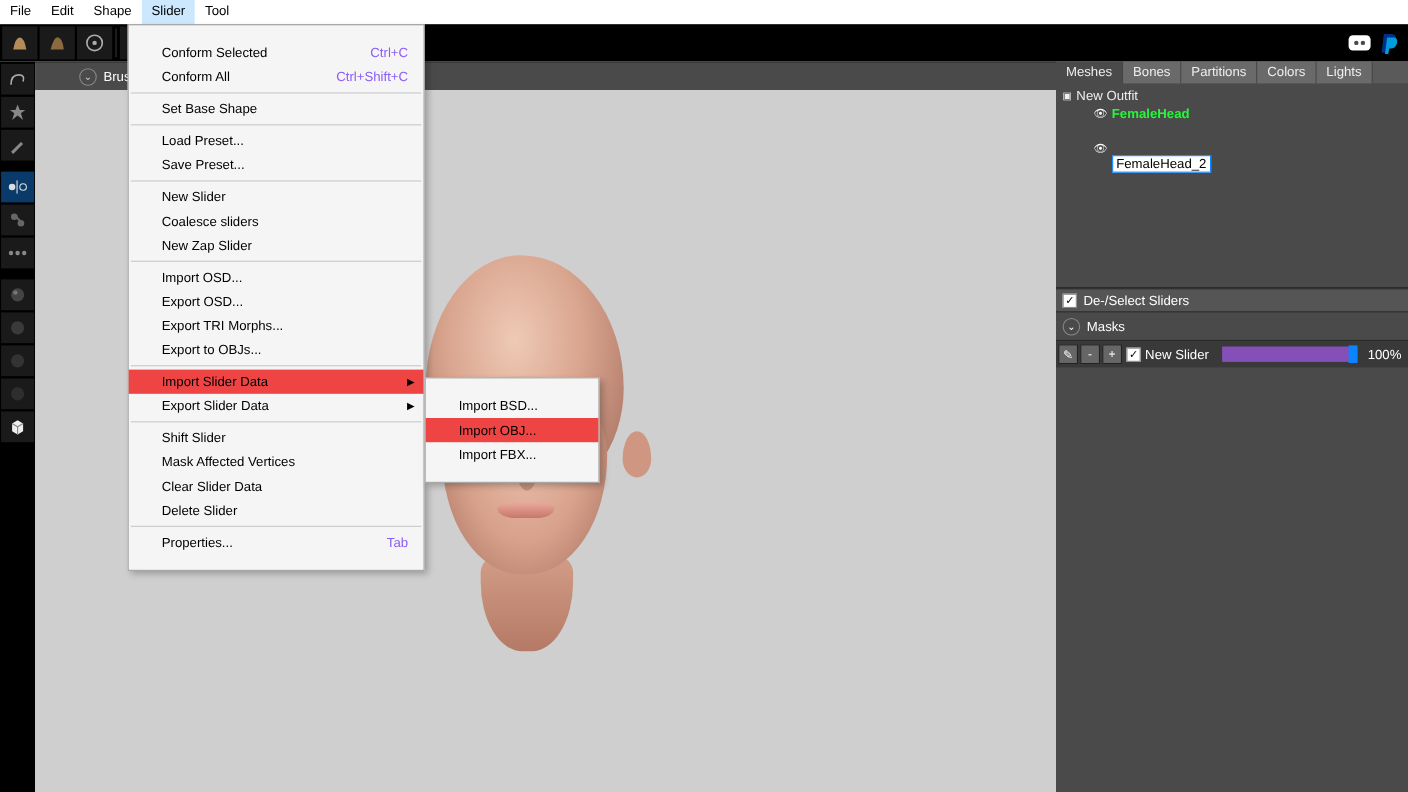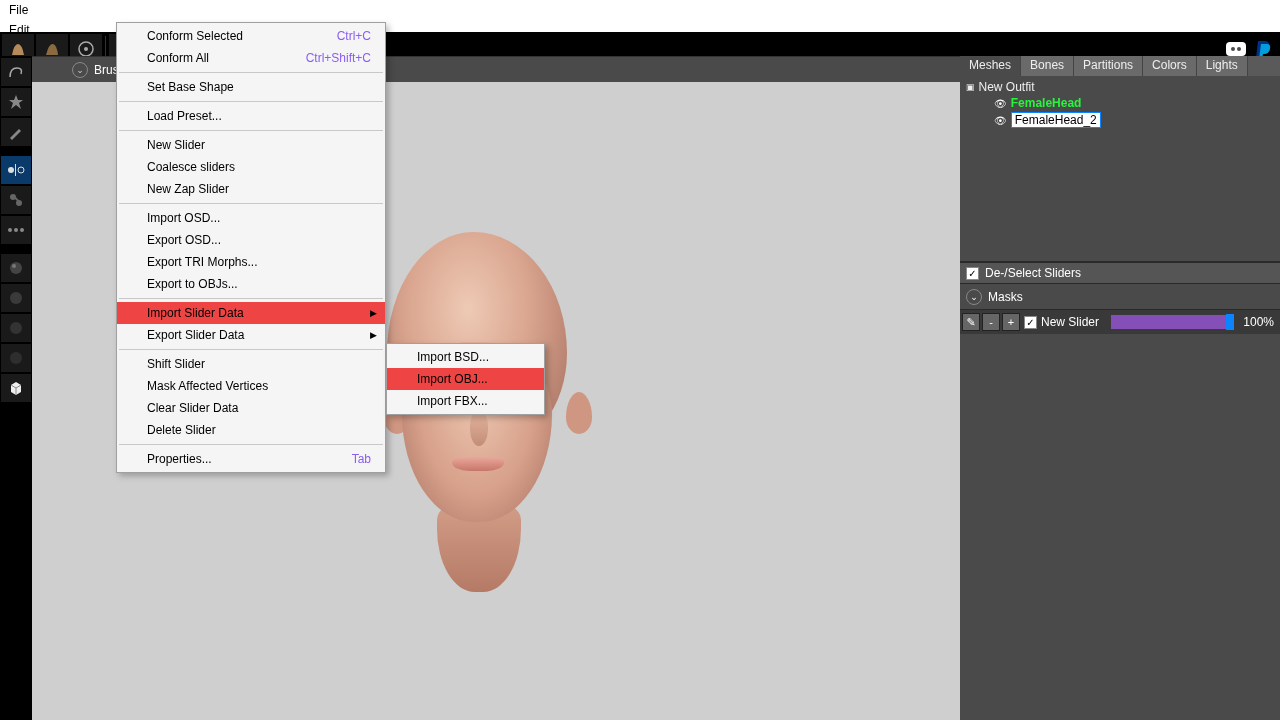--- a/index.html
+++ b/index.html
@@ -1,19 +1,19 @@
 <!DOCTYPE html>
 <html><head>
 <meta charset="utf-8">
 <style>
 * { margin: 0; padding: 0; box-sizing: border-box; font-family: "Segoe UI", Tahoma, sans-serif; font-size: 12px; user-select: none; }
 html, body { width: 1280px; height: 720px; overflow: hidden; background: #f0f0f0; }
 
 
-.menubar { height: 32px; background: #fff; display: flex; align-items: stretch; flex-direction: column; }
+.menubar { height: 22px; background: #fff; display: flex; align-items: stretch; }
 .menubar .item { padding: 3px 9px; cursor: default; }
 .menubar .item.open { background: #cce8ff; }
 
 
 .toolbar { height: 34px; background: #000; display: flex; align-items: center; padding-left: 2px; gap: 2px; position: relative; }
 .toolbar .tbtn { width: 32px; height: 30px; background: #1a1a1a; display: flex; align-items: center; justify-content: center; color: #999; }
 .toolbar .sep { width: 1px; height: 26px; background: #333; margin: 0 1px; }
 .toolbar .fov-slider { width: 82px; height: 4px; background: #555; position: relative; margin: 0 8px; }
 .toolbar .fov-slider .thumb { position: absolute; left: 32px; top: -5px; width: 10px; height: 14px; background: #0a84ff; border-radius: 2px; }
 .toolbar .fov-label { color: #eee; font-size: 12px; }
@@ -52,32 +52,32 @@
 
 .right-col { position: absolute; right: 0; top: 56px; width: 320px; bottom: 0; background: #4a4a4a; display: flex; flex-direction: column; }
 .tabs { height: 20px; background: #5a5a5a; display: flex; }
 .tabs .tab { padding: 2px 9px; color: #eee; background: #6a6a6a; border-right: 1px solid #444; }
 .tabs .tab.active { background: #4a4a4a; }
 .tree { background: #4a4a4a; color: #eee; padding: 4px 6px; height: 186px; border-bottom: 1px solid #2a2a2a; }
 .tree .root { display: flex; align-items: center; gap: 4px; }
 .tree .row { display: flex; align-items: center; gap: 4px; margin-left: 28px; margin-top: 2px; }
 .tree .eye { color: #fff; font-size: 10px; }
 .tree .green { color: #27f53b; font-weight: bold; }
-.tree .editing { background: #fff; color: #000; padding: 0 3px; border: 1px solid #0a84ff; }
+.tree .editing { background: #fff; color: #000; padding: 0 3px; border: 1px solid #0a84ff; margin-top: 29px; }
 .panel-hdr { height: 22px; background: #555; color: #fff; display: flex; align-items: center; padding: 0 6px; gap: 6px; border-top: 1px solid #2a2a2a; border-bottom: 1px solid #2a2a2a; }
 .masks-row { height: 26px; display: flex; align-items: center; padding: 0 6px; gap: 6px; color: #fff; border-bottom: 1px solid #2a2a2a; }
 .slider-row { height: 24px; background: #393939; display: flex; align-items: center; }
 .slider-row .smbtn { width: 18px; height: 18px; background: #666; color: #fff; display: flex; align-items: center; justify-content: center; margin-left: 2px; border: 1px solid #222; font-size: 11px; }
 .slider-row .name { color: #fff; padding-left: 4px; width: 70px; }
 .slider-row .track { flex: 1; height: 14px; background: #8450b8; position: relative; margin: 0 4px; }
 .slider-row .track .knob { position: absolute; right: 0; top: -1px; width: 8px; height: 16px; background: #0a84ff; }
 .slider-row .pct { width: 42px; text-align: right; color: #fff; padding-right: 6px; }
 
 
-.menu { position: absolute; background: #f5f5f5; border: 1px solid #a0a0a0; box-shadow: 3px 3px 6px rgba(0,0,0,.25); padding: 2px 0; }
+.menu { position: absolute; background: #f5f5f5; border: 1px solid #a0a0a0; box-shadow: 3px 3px 6px rgba(0,0,0,.25); padding: 14px 0; }
 .menu .mi { height: 22px; display: flex; align-items: center; padding: 0 28px 0 30px; color: #000; white-space: nowrap; position: relative; }
 .menu .mi.hl { background: #ef4444; }
 .menu .mi .arrow { position: absolute; right: 8px; font-size: 9px; }
 .menu .mi .accel { position: absolute; right: 14px; color: #8b5cf6; }
 .menu .msep { height: 1px; background: #c8c8c8; margin: 3px 2px; }
 .menu.main { left: 116px; top: 22px; width: 270px; }
 .menu.sub { left: 386px; top: 343px; width: 159px; }
 
 .cb { width: 13px; height: 13px; border: 1px solid #888; background: #fff; display: inline-flex; align-items: center; justify-content: center; font-size: 10px; color: #000; }
 .cb.checked::after { content: "✓"; }
@@ -273,20 +273,21 @@
   </div>
 </div>
 
 <div class="menu main" id="main-menu">
     <div class="mi">Conform Selected<span class="accel">Ctrl+C</span></div>
     <div class="mi">Conform All<span class="accel">Ctrl+Shift+C</span></div>
     <div class="msep"></div>
     <div class="mi">Set Base Shape</div>
     <div class="msep"></div>
     <div class="mi">Load Preset...</div>
+    <div class="mi">Save Preset...</div>
     <div class="msep"></div>
     <div class="mi">New Slider</div>
     <div class="mi">Coalesce sliders</div>
     <div class="mi">New Zap Slider</div>
     <div class="msep"></div>
     <div class="mi">Import OSD...</div>
     <div class="mi">Export OSD...</div>
     <div class="mi">Export TRI Morphs...</div>
     <div class="mi">Export to OBJs...</div>
     <div class="msep"></div>

